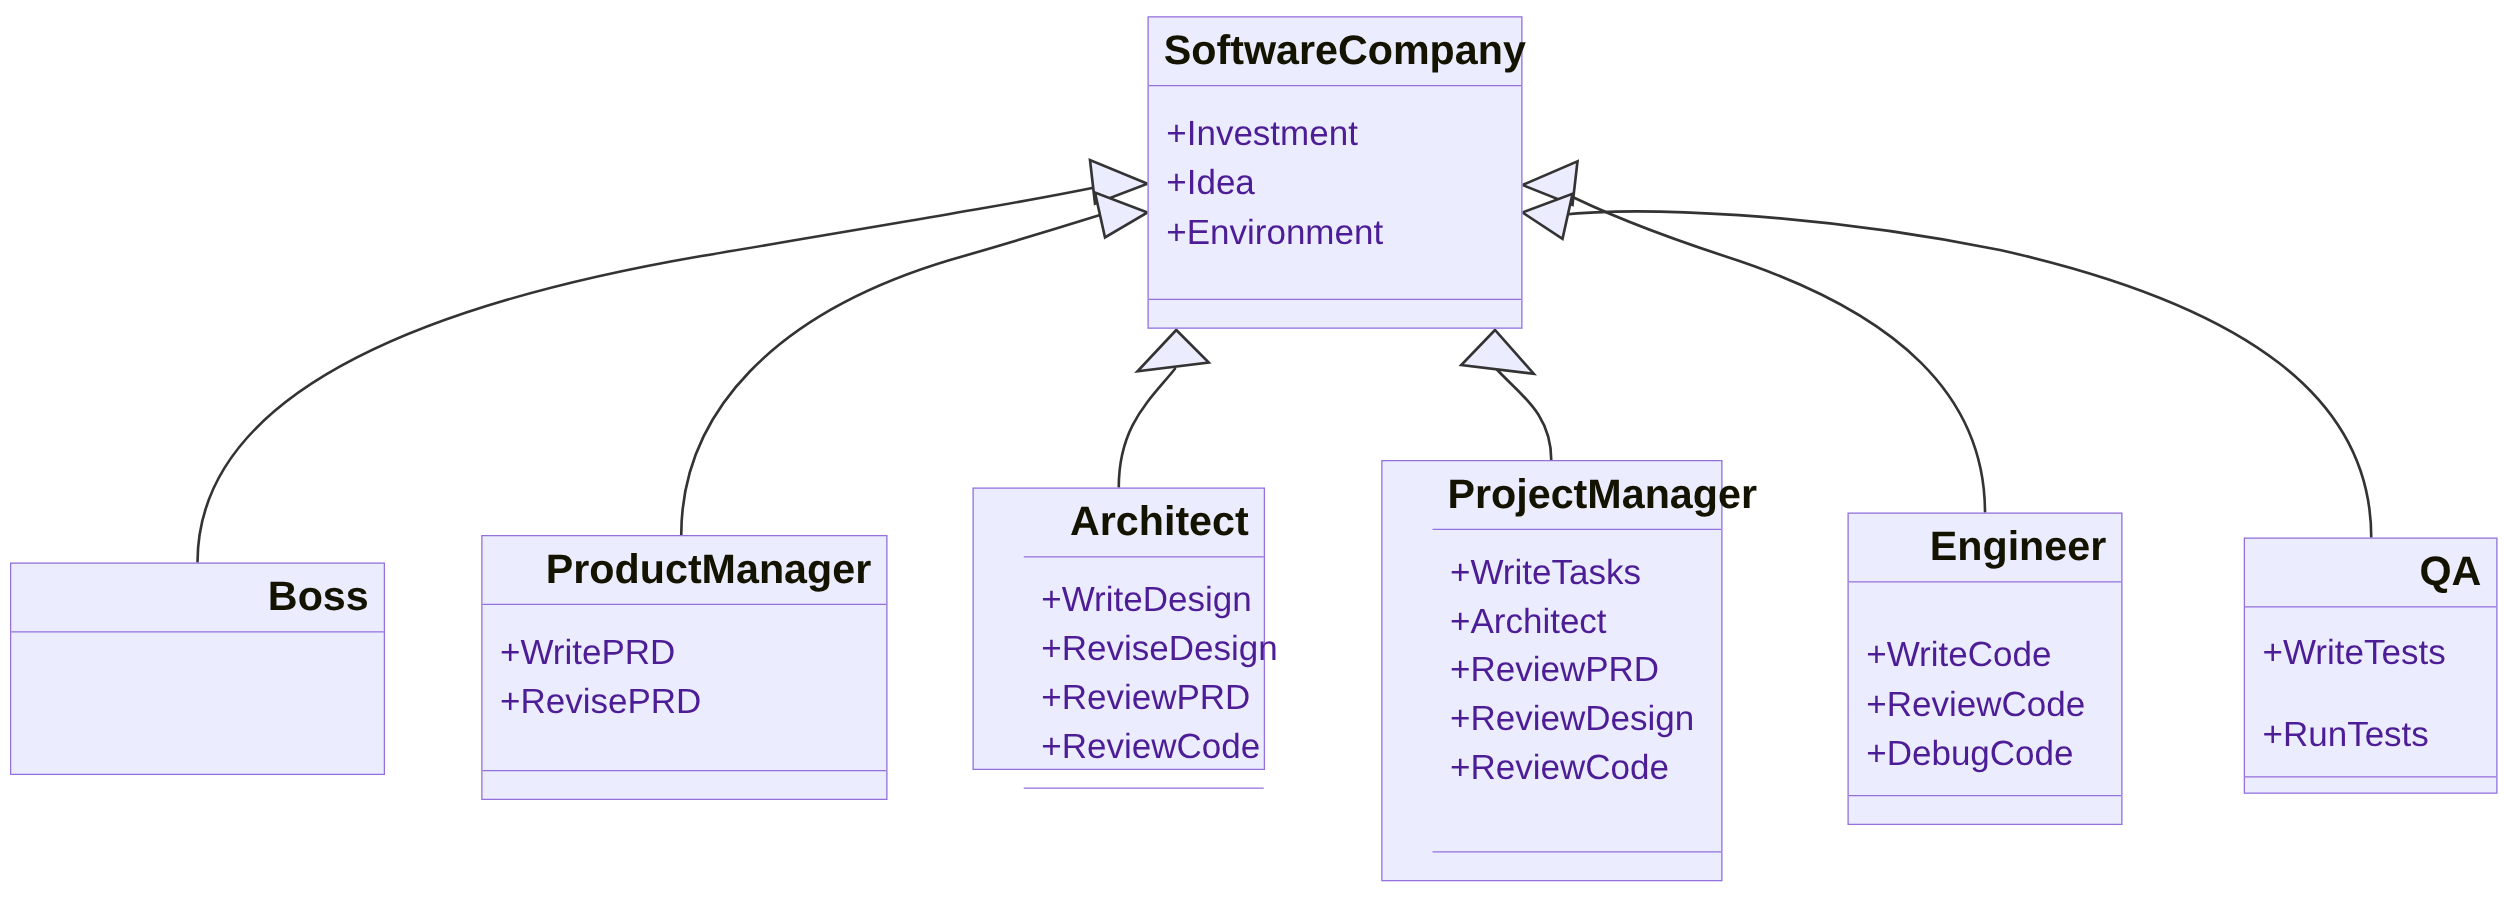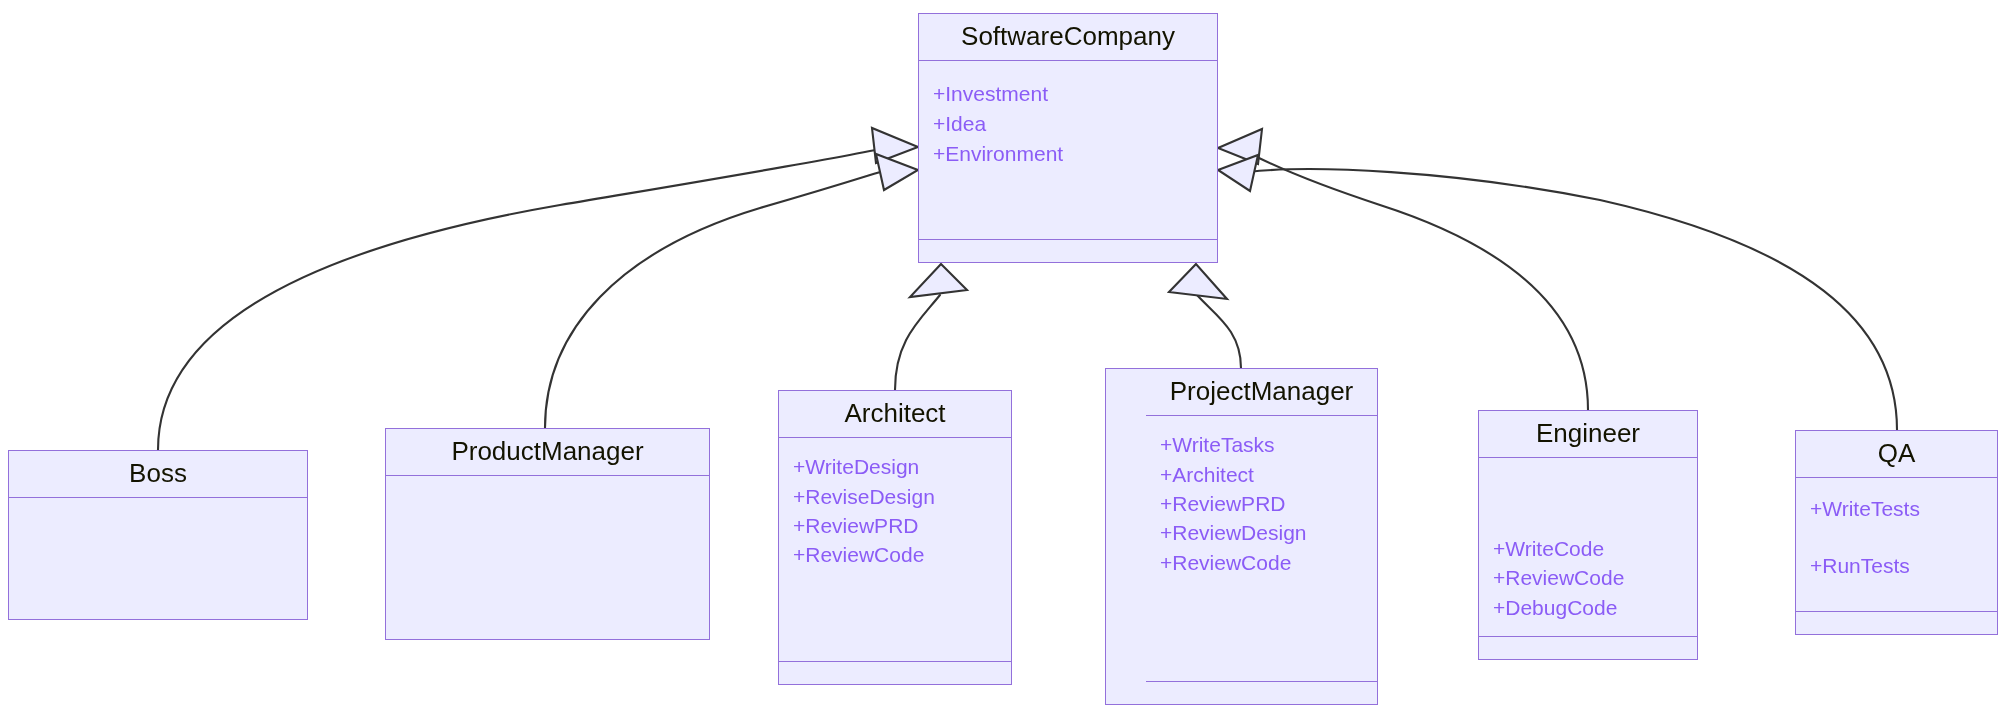--- a/index.html
+++ b/index.html
@@ -31,54 +31,54 @@
     position: absolute;
     box-sizing: border-box;
     background: #ECECFF;
     border: 1.6px solid #9370DB;
     display: flex;
     flex-direction: column;
     z-index: 5;
   }
   .cls-title {
     box-sizing: border-box;
-    text-align: center;
-    font-weight: normal;
-    font-size: 26px;
+    text-align: right;
+    font-weight: bold;
+    font-size: 33px;
     color: #131300;
     padding: 9px 12px 10px 12px;
     border-bottom: 1.6px solid #9370DB;
     line-height: 1.05;
     white-space: nowrap;
   }
   .cls-members {
     box-sizing: border-box;
     flex: 1 1 auto;
     padding: 16px 14px 14px 14px;
     border-bottom: 1.6px solid #9370DB;
     display: flex;
     flex-direction: column;
     justify-content: flex-start;
   }
   .cls-member {
-    font-size: 21px;
-    color: #8b5cf6;
+    font-size: 28px;
+    color: #4c1d95;
     line-height: 1.40;
     white-space: nowrap;
   }
   .cls-methods {
     box-sizing: border-box;
     min-height: 22px;
     height: 22px;
   }
   
   #cls-softwarecompany { left: 918px;  top: 13px;  width: 300px; height: 250px; }
   #cls-boss            { left: 8px;    top: 450px; width: 300px; height: 170px; }
   #cls-productmanager  { left: 385px;  top: 428px; width: 325px; height: 212px; }
-  #cls-architect       { left: 778px;  top: 390px; width: 234px; height: 295px; }
+  #cls-architect       { left: 778px;  top: 390px; width: 234px; height: 226px; padding-left: 40px; }
   #cls-projectmanager  { left: 1105px; top: 368px; width: 273px; height: 337px; padding-left: 40px; }
   #cls-engineer        { left: 1478px; top: 410px; width: 220px; height: 250px; }
   #cls-qa              { left: 1795px; top: 430px; width: 203px; height: 205px; }
 
   #cls-softwarecompany .cls-members { padding-top: 18px; }
   #cls-softwarecompany .cls-member  { line-height: 1.42; }
   #cls-boss .cls-members            { padding-top: 18px; }
   #cls-productmanager .cls-members  { padding-top: 18px; }
   #cls-architect .cls-members       { padding-top: 14px; }
   #cls-projectmanager .cls-members  { padding-top: 14px; }
@@ -129,20 +129,24 @@
     <div class="cls-methods"></div>
   </div>
 
   <div class="uml-class" id="cls-boss">
     <div class="cls-title">Boss</div>
     <div class="cls-methods"></div>
   </div>
 
   <div class="uml-class" id="cls-productmanager">
     <div class="cls-title">ProductManager</div>
+    <div class="cls-members">
+      <div class="cls-member">+WritePRD</div>
+      <div class="cls-member">+RevisePRD</div>
+    </div>
     <div class="cls-methods"></div>
   </div>
 
   <div class="uml-class" id="cls-architect">
     <div class="cls-title">Architect</div>
     <div class="cls-members">
       <div class="cls-member">+WriteDesign</div>
       <div class="cls-member">+ReviseDesign</div>
       <div class="cls-member">+ReviewPRD</div>
       <div class="cls-member">+ReviewCode</div>

